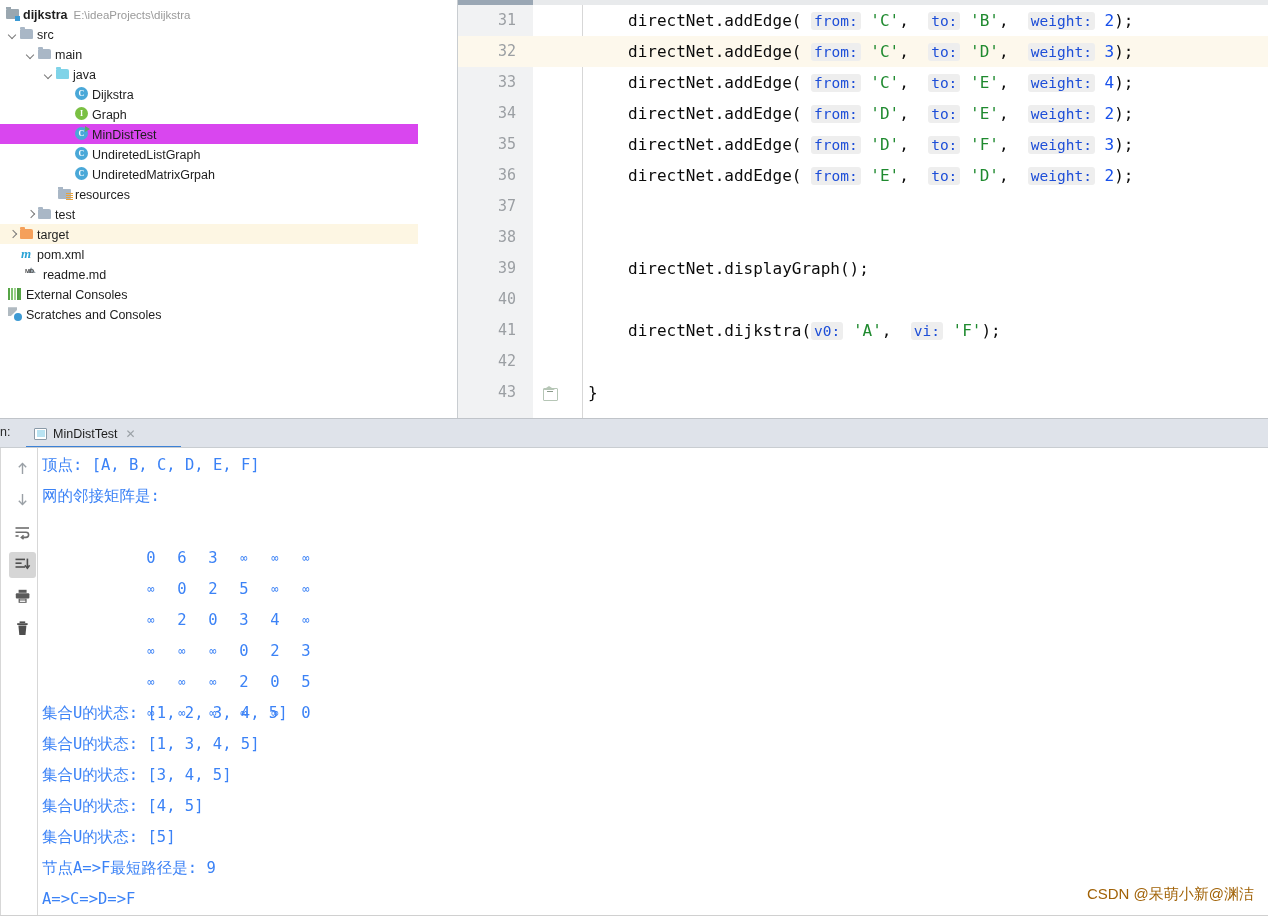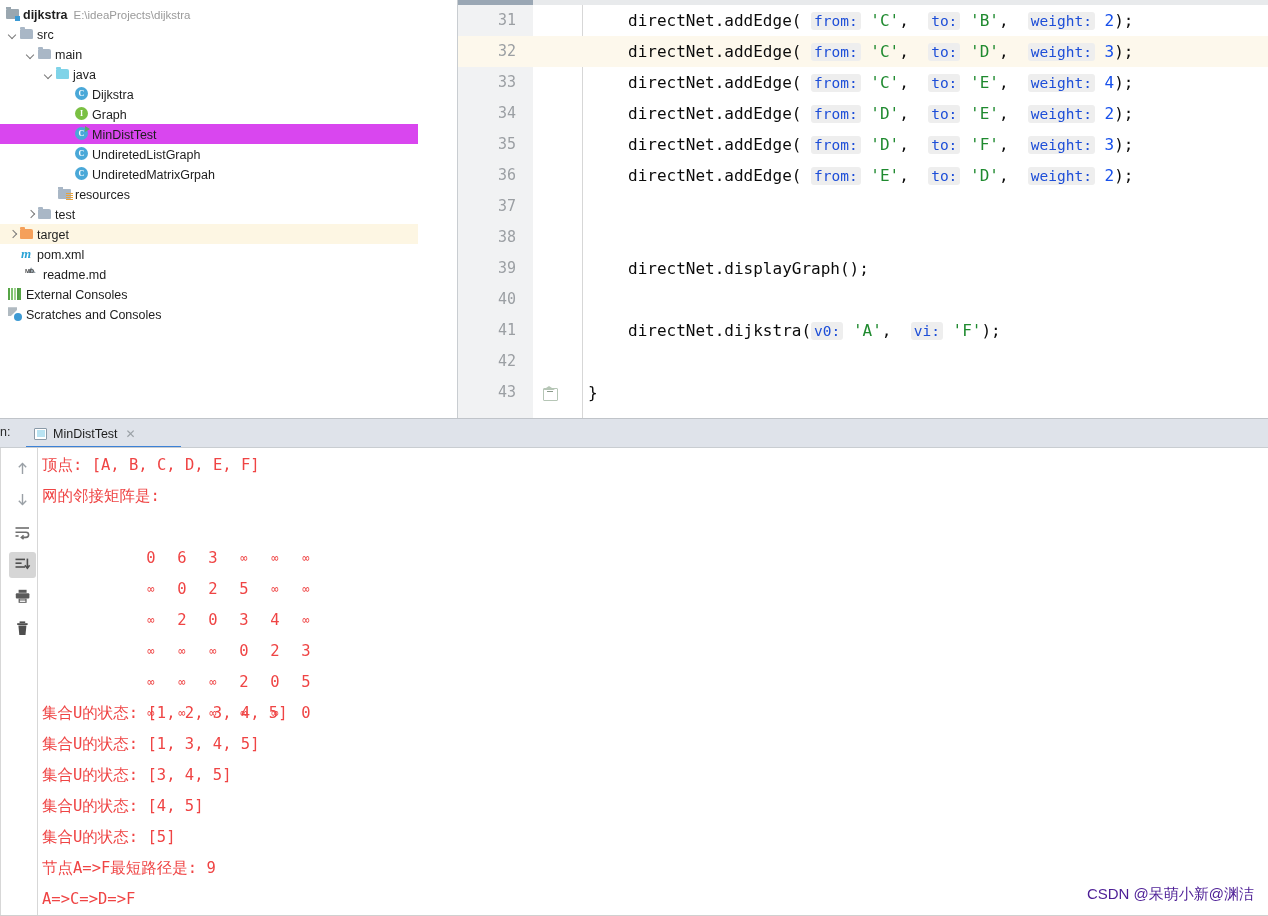--- a/index.html
+++ b/index.html
@@ -100,26 +100,26 @@
   .ctab-underline{position:absolute;left:26px;top:27px;width:155px;height:2.5px;background:#3c81d6;}
   .cbody{position:absolute;left:0;top:29px;width:1268px;height:469px;background:#fff;
      border-top:1px solid #c9cdd1;box-sizing:border-box;}
   .ctoolbar{position:absolute;left:8px;top:0;width:29px;height:469px;}
   .cttail{position:absolute;left:37px;top:0;width:1px;height:469px;background:#d7d7d7;}
   .cleft-rail{position:absolute;left:0px;top:0;width:1px;height:469px;background:#d7d7d7;}
   .tbtn{position:absolute;left:1px;width:27px;height:26px;}
   .tbtn.active{background:#d6d6d6;border-radius:3px;}
   .tbtn svg{position:absolute;left:5px;top:4px;}
   .outtext{position:absolute;left:42px;top:2px;width:1100px;
-     font-family:"DejaVu Sans Mono","Liberation Mono",monospace;font-size:15.5px;color:#ef4444;}
+     font-family:"DejaVu Sans Mono","Liberation Mono",monospace;font-size:15.5px;color:#3b82f6;}
   .oline{height:31px;line-height:31px;white-space:pre;}
   .mrow{height:31px;line-height:31px;white-space:pre;}
   .mcell{display:inline-block;width:31px;text-align:center;font-size:15.5px;}
   .mcell.inf{font-size:12px;vertical-align:middle;}
-  .wm{position:absolute;right:14px;bottom:12px;color:#4c1d95;font-size:15px;}
+  .wm{position:absolute;right:14px;bottom:12px;color:#a16207;font-size:15px;}
   .hairline{position:absolute;left:0;bottom:0;width:1268px;height:1px;background:#d0d0d0;}
 </style>
 </head>
 <body>
 
 <div class="root">
 
   <div class="top-area">
 
     <div class="project-panel">

